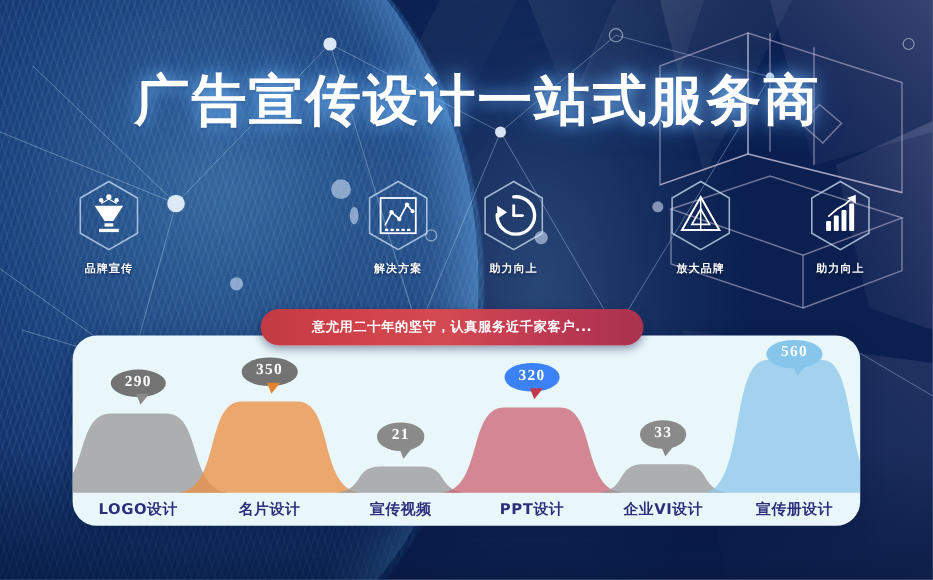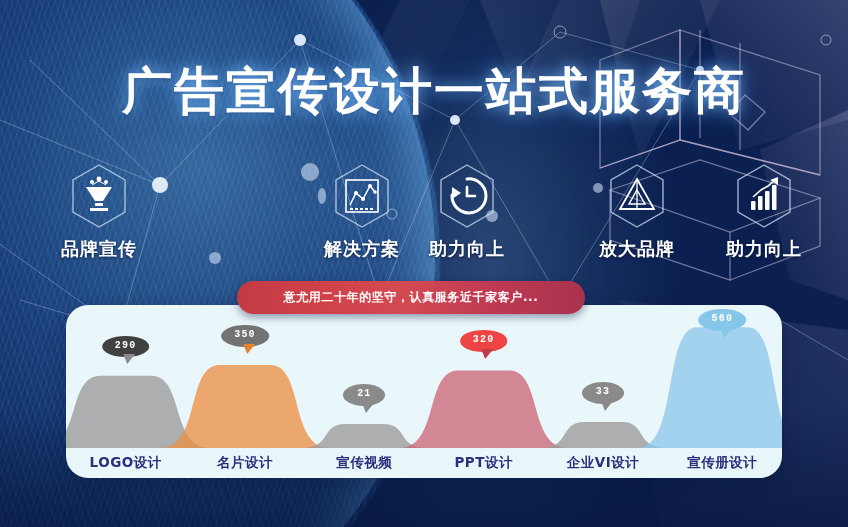--- a/index.html
+++ b/index.html
@@ -61,21 +61,21 @@
     font-family:"DejaVu Sans","Liberation Sans",sans-serif;
     white-space:nowrap;
     padding-left:20px;
   }
 
   
   .feat{ position:absolute; width:78px; text-align:center; }
   .hexwrap{ position:relative; width:60px; height:66px; margin:0 auto 8px; }
   .hexwrap svg{ position:absolute; left:0; top:0; }
   .feat-label{
-    font-size:18px; font-weight:bold; color:#ffffff; letter-spacing:1px;
+    font-size:10px; font-weight:bold; color:#ffffff; letter-spacing:1px;
     text-shadow:0 1px 3px rgba(0,15,50,.75);
     font-family:Liberation Sans, sans-serif;
     white-space:nowrap;
   }
 
   
   .banner{
     position:absolute; left:237px; top:281px; width:348px; height:33px;
     border-radius:17px;
     background:linear-gradient(90deg,#c23a43 0%,#cf4149 22%,#d34a52 48%,#c03a52 72%,#a8324e 100%);
@@ -99,22 +99,22 @@
     z-index:5;
   }
   .hills{ position:absolute; left:0; top:0; }
   .bubble{
     position:absolute; transform:translate(-50%,0);
     z-index:6;
   }
   .bubble-body{
     border-radius:50%/50%;
     padding:5px 13px 6px;
-    font-size:10px; font-weight:bold; color:#ffffff;
-    font-family:Liberation Mono, monospace;
+    font-size:14px; font-weight:bold; color:#ffffff;
+    font-family:Liberation Serif, serif;
     letter-spacing:1.2px;
     text-align:center;
     min-width:42px;
     line-height:1.05;
   }
   .bubble-tail{
     position:absolute; left:50%; bottom:-7px; margin-left:-2px;
     width:0;height:0;
     border-left:4px solid transparent;
     border-right:8px solid transparent;
@@ -325,33 +325,33 @@
        L555.795,117.06
        C580.855,117.06 569.578,143 599.65,143 Z" fill="#9a9a9a" fill-opacity="0.78"></path>
           <path d="M571.6066666666666,143
        C612.2754666666666,143 597.0246666666666,22.200000000000003 630.9153333333333,22.200000000000003
        L681.7513333333333,22.200000000000003
        C715.6419999999999,22.200000000000003 700.3911999999999,143 741.06,143 Z" fill="#8ec8ec" fill-opacity="0.78"></path>
         </g>
     </svg>
     <div id="bubble-layer">
         <div class="bubble" style="left: 59.6667px; top: 30.8px;">
-          <div class="bubble-body" style="background: #404040;">290</div>
+          <div class="bubble-body" style="background: #737373;">290</div>
           <div class="bubble-tail" style="border-top-color: rgb(138, 138, 138);"></div>
         </div>
         <div class="bubble" style="left: 179px; top: 20px;">
           <div class="bubble-body" style="background: #737373;">350</div>
           <div class="bubble-tail" style="border-top-color: rgb(227, 131, 47);"></div>
         </div>
         <div class="bubble" style="left: 298.333px; top: 79px;">
           <div class="bubble-body" style="background: rgb(138, 138, 138);">21</div>
           <div class="bubble-tail" style="border-top-color: rgb(138, 138, 138);"></div>
         </div>
         <div class="bubble" style="left: 417.667px; top: 25.4px;">
-          <div class="bubble-body" style="background: #ef4444;">320</div>
+          <div class="bubble-body" style="background: #3b82f6;">320</div>
           <div class="bubble-tail" style="border-top-color: rgb(192, 57, 77);"></div>
         </div>
         <div class="bubble" style="left: 537px; top: 77.06px;">
           <div class="bubble-body" style="background: rgb(138, 138, 138);">33</div>
           <div class="bubble-tail" style="border-top-color: rgb(138, 138, 138);"></div>
         </div>
         <div class="bubble" style="left: 656.333px; top: 4px;">
           <div class="bubble-body" style="background: rgb(133, 198, 234);">560</div>
           <div class="bubble-tail" style="border-top-color: rgb(133, 198, 234);"></div>
         </div>

